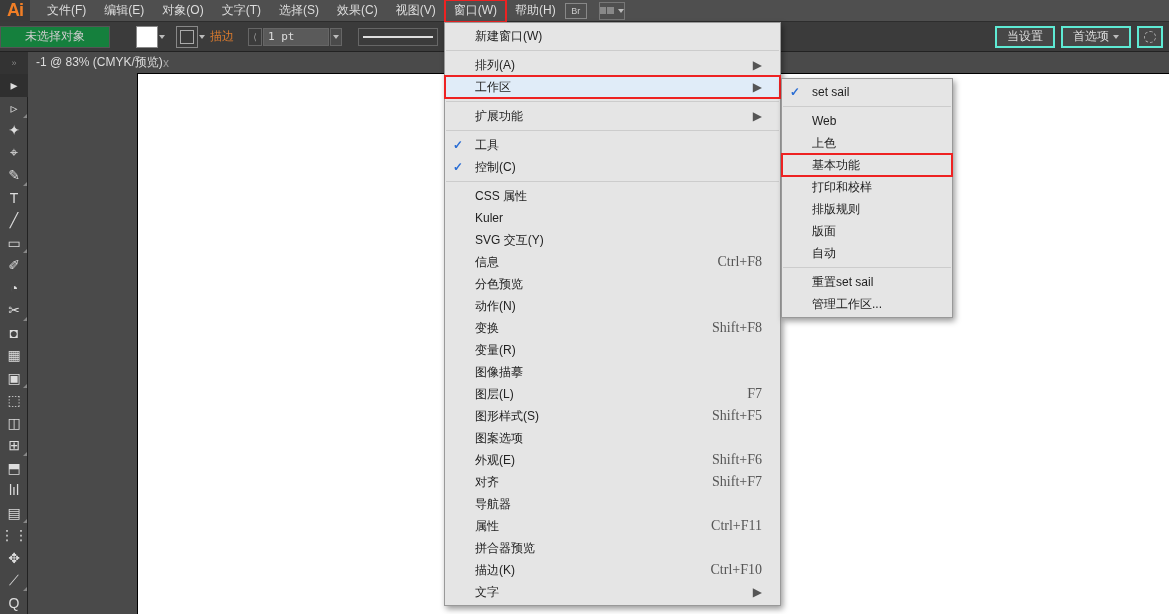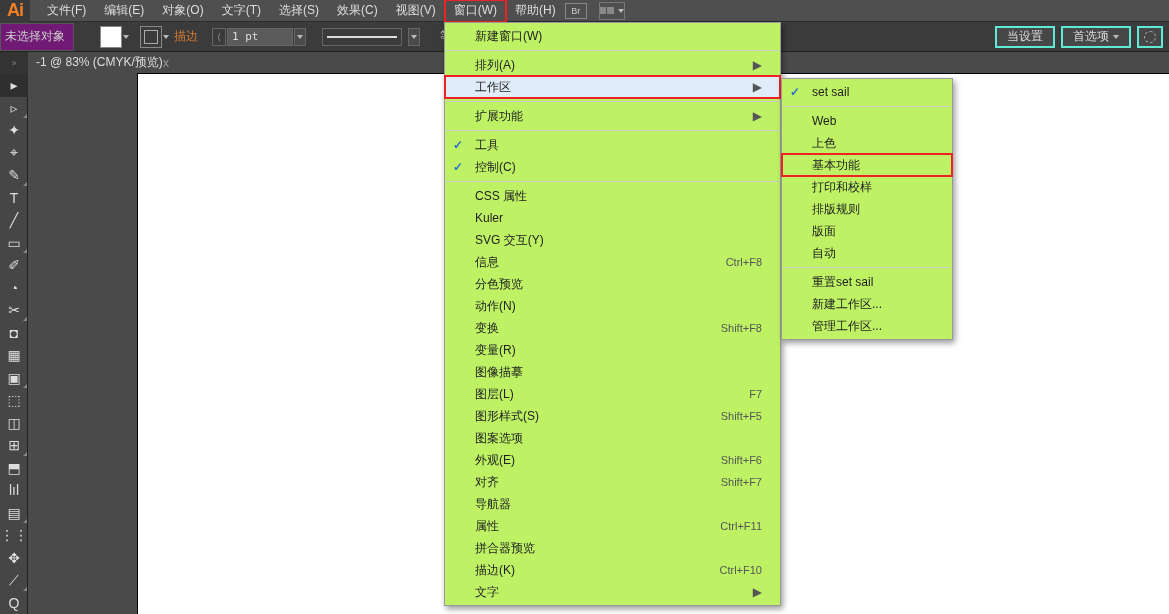--- a/index.html
+++ b/index.html
@@ -11,21 +11,21 @@
   .menu-item { padding:0 9px; height:22px; color:#ddd; display:flex; align-items:center; cursor:pointer; }
   .menu-item.hl { outline:2px solid #e22; outline-offset:-1px; }
   .menubar .spacer { flex:0 0 8px; }
   .br-icon { width:22px; height:16px; border:1px solid #888; color:#ccc; font-size:9px; display:flex; align-items:center; justify-content:center; }
   .layout-icon { margin-left:12px; width:26px; height:18px; border:1px solid #777; display:flex; align-items:center; justify-content:center; gap:1px;}
   .layout-icon .sq { width:7px; height:7px; background:#888; }
   .layout-icon .tri { width:0;height:0;border-left:3px solid transparent;border-right:3px solid transparent;border-top:4px solid #bbb; margin-left:3px;}
 
   
   .controlbar { height:30px; background:#3b3b3b; display:flex; align-items:center; border-bottom:1px solid #222; color:#ccc; gap:6px; padding-right:6px; }
-  .nosel { padding:0 4px; background:#701a75; height:28px; display:flex; align-items:center; border:1px solid #555; min-width:74px;}
+  .nosel { padding:0 24px; background:#15803d; height:22px; display:flex; align-items:center; border:1px solid #555; min-width:74px;}
   .sw { width:22px; height:22px; border:1px solid #888; margin-left:20px; background:#fff; display:inline-block; position:relative;}
   .sw::after{content:'';position:absolute;right:-8px;top:8px;border-left:3px solid transparent;border-right:3px solid transparent;border-top:4px solid #bbb;}
   .sw2 { width:22px; height:22px; border:1px solid #888; margin-left:12px; background:#3b3b3b; position:relative;}
   .sw2 .inner{position:absolute;inset:3px;border:1px solid #aaa;}
   .sw2::after{content:'';position:absolute;right:-8px;top:8px;border-left:3px solid transparent;border-right:3px solid transparent;border-top:4px solid #bbb;}
   .lbl-orange{color:#d97a2e; margin-left:6px;}
   .ptbox{display:flex;align-items:center;margin-left:8px;gap:1px;}
   .pt-link{width:14px;height:18px;border:1px solid #666;display:flex;align-items:center;justify-content:center;color:#999;font-size:9px;}
   .pt-input{width:66px;height:18px;border:1px solid #666;background:#5a5a5a;color:#ddd;font-family:monospace;font-size:11px;display:flex;align-items:center;padding:0 4px;}
   .pt-dd{width:12px;height:18px;border:1px solid #666;background:#4a4a4a;display:flex;align-items:center;justify-content:center;}
@@ -51,27 +51,27 @@
   .workarea{position:absolute;top:74px;left:28px;right:0;bottom:0;background:#4a4a4a;}
   .artboard{position:absolute;left:110px;top:0;width:1031px;bottom:0;background:#fff;box-shadow:0 0 0 1px #000;}
 
   
   .toolbar{position:absolute;left:0;top:74px;width:28px;bottom:0;background:#464646;border-right:1px solid #222;display:flex;flex-direction:column;}
   .tool{width:28px;height:25px;display:flex;align-items:center;justify-content:center;color:#ddd;font-size:14px;cursor:pointer;position:relative;}
   .tool.sel{background:#2f2f2f;}
   .tool .c{position:absolute;right:1px;bottom:1px;width:0;height:0;border-left:4px solid transparent;border-bottom:4px solid #888;}
 
   
-  .menu{position:absolute;background:#bef264;border:1px solid #999;box-shadow:2px 3px 6px rgba(0,0,0,.4);padding:2px 0;color:#222;}
+  .menu{position:absolute;background:#e5e5e5;border:1px solid #999;box-shadow:2px 3px 6px rgba(0,0,0,.4);padding:2px 0;color:#222;}
   .menu .row{height:22px;display:flex;align-items:center;padding:0 18px 0 30px;cursor:default;position:relative;white-space:nowrap;}
   .menu .row.hov{background:#e0ecf8;}
   .menu .sep{height:1px;background:#ccc;margin:3px 1px;}
   .menu .chk{position:absolute;left:8px;color:#2a6dd4;font-weight:bold;}
   .menu .arr{margin-left:auto;padding-left:30px;color:#555;}
-  .menu .sc{margin-left:auto;padding-left:30px;color:#555;font-size:11px;}
+  .menu .sc{margin-left:auto;padding-left:30px;color:#555;font-size:14px;font-family:Liberation Serif, serif;}
   .menu .hl-box{outline:2px solid #e22;outline-offset:-1px;}
 
   #menu1{left:444px;top:22px;width:337px;}
   #menu2{left:781px;top:78px;width:172px;}
 
 </style>
 </head>
 <body>
 
 <div class="menubar">
@@ -283,18 +283,15 @@
       <span>版面</span>
     </div>
     <div class="row">
       <span>自动</span>
     </div>
     <div class="sep"></div>
     <div class="row">
       <span>重置set sail</span>
     </div>
     <div class="row">
-      <span>新建工作区...</span>
-    </div>
-    <div class="row">
       <span>管理工作区...</span>
     </div>
   </div>
 
 </body></html>

